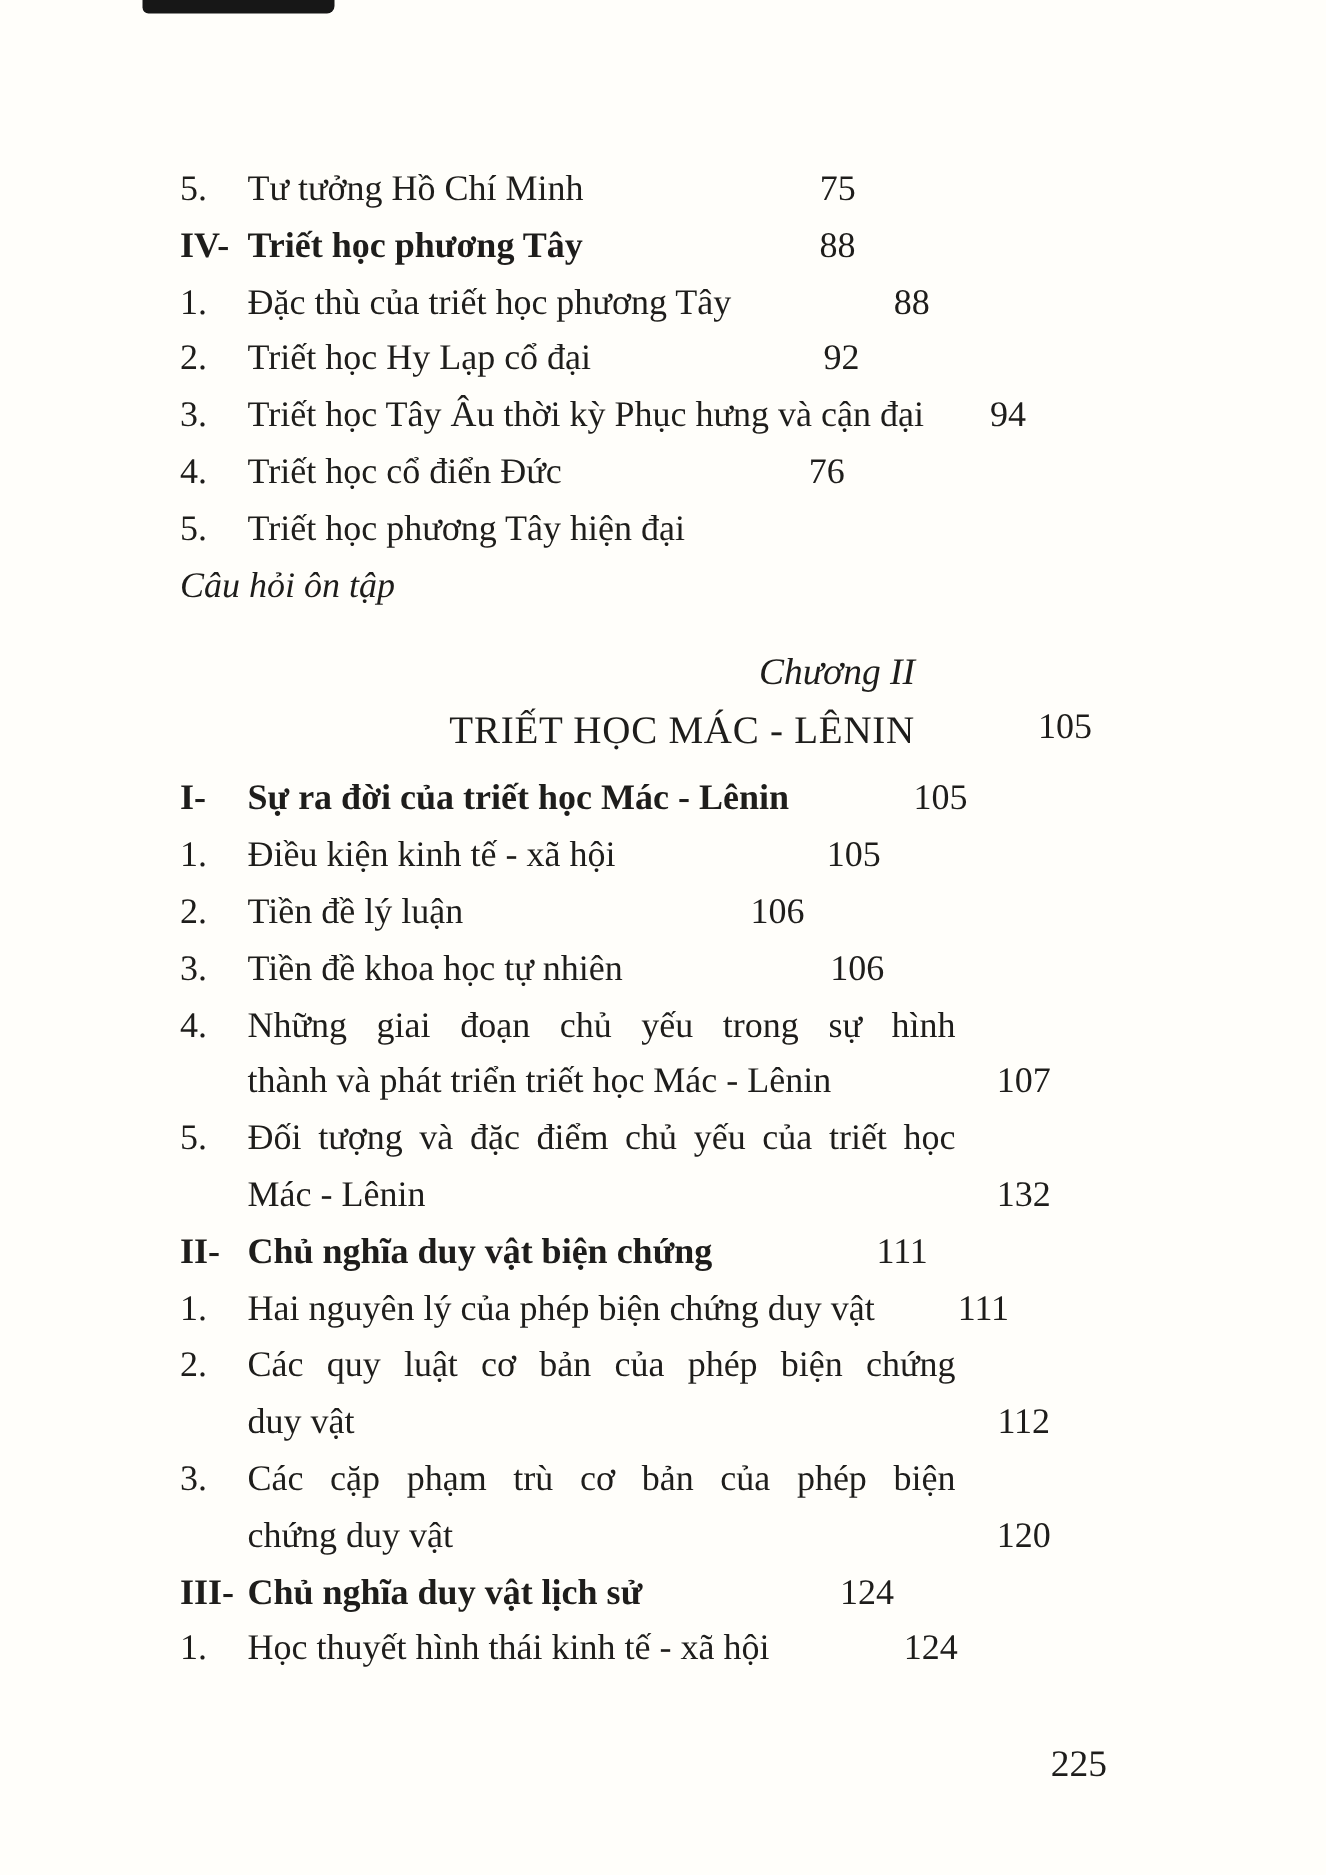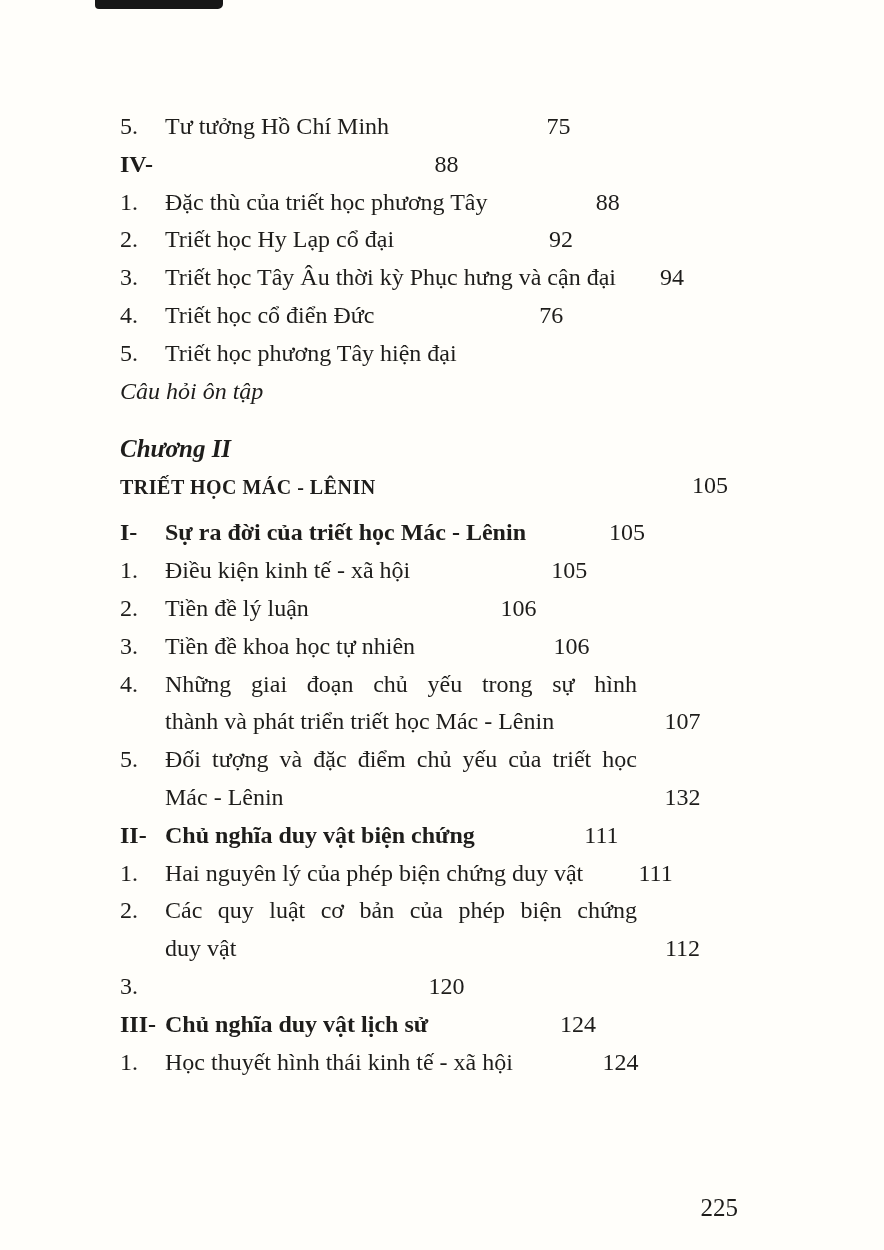--- a/index.html
+++ b/index.html
@@ -70,48 +70,46 @@
     font-weight: normal;
     font-style: normal;
   }
   .chapter {
     position: relative;
     margin-top: 20px;
     width: 608px;
   }
   .chap-center {
     width: 490px;
-    text-align: left;
-    font-weight: bold;
+    text-align: right;
   }
   .chap-name {
     font-style: italic;
     font-size: 25px;
     line-height: 38px;
   }
   .chap-title {
-    font-size: 20px;
+    font-size: 26px;
     line-height: 38px;
     letter-spacing: 0.5px;
   }
   .chap-page {
     position: absolute;
     right: 0;
     bottom: 2px;
     font-size: 24px;
   }
   .sec-lower { margin-top: 8px; }
   .footer {
     position: absolute;
     left: 0;
     top: 1163px;
     width: 738px;
     text-align: right;
     font-size: 25px;
-    margin-top: 31px;
   }
 </style>
 </head>
 <body>
 
 <div class="page">
 
   <div class="scan-artifact"></div>
 
   <div class="toc">
@@ -119,20 +117,23 @@
     <div id="sec-upper">
         <div class="row">
           <div class="num">5.</div>
           <div class="label single">
             <div class="nline">Tư tưởng Hồ Chí Minh</div>
           </div>
           <div class="pg">75</div>
         </div>
         <div class="row bold">
           <div class="num">IV-</div>
+          <div class="label single">
+            <div class="nline">Triết học phương Tây</div>
+          </div>
           <div class="pg">88</div>
         </div>
         <div class="row">
           <div class="num">1.</div>
           <div class="label single">
             <div class="nline">Đặc thù của triết học phương Tây</div>
           </div>
           <div class="pg">88</div>
         </div>
         <div class="row">
@@ -239,20 +240,24 @@
         <div class="row">
           <div class="num">2.</div>
           <div class="label multi">
             <div class="jline">Các quy luật cơ bản của phép biện chứng</div>
             <div class="nline">duy vật</div>
           </div>
           <div class="pg">112</div>
         </div>
         <div class="row">
           <div class="num">3.</div>
+          <div class="label multi">
+            <div class="jline">Các cặp phạm trù cơ bản của phép biện</div>
+            <div class="nline">chứng duy vật</div>
+          </div>
           <div class="pg">120</div>
         </div>
         <div class="row bold">
           <div class="num">III-</div>
           <div class="label single">
             <div class="nline">Chủ nghĩa duy vật lịch sử</div>
           </div>
           <div class="pg">124</div>
         </div>
         <div class="row">

